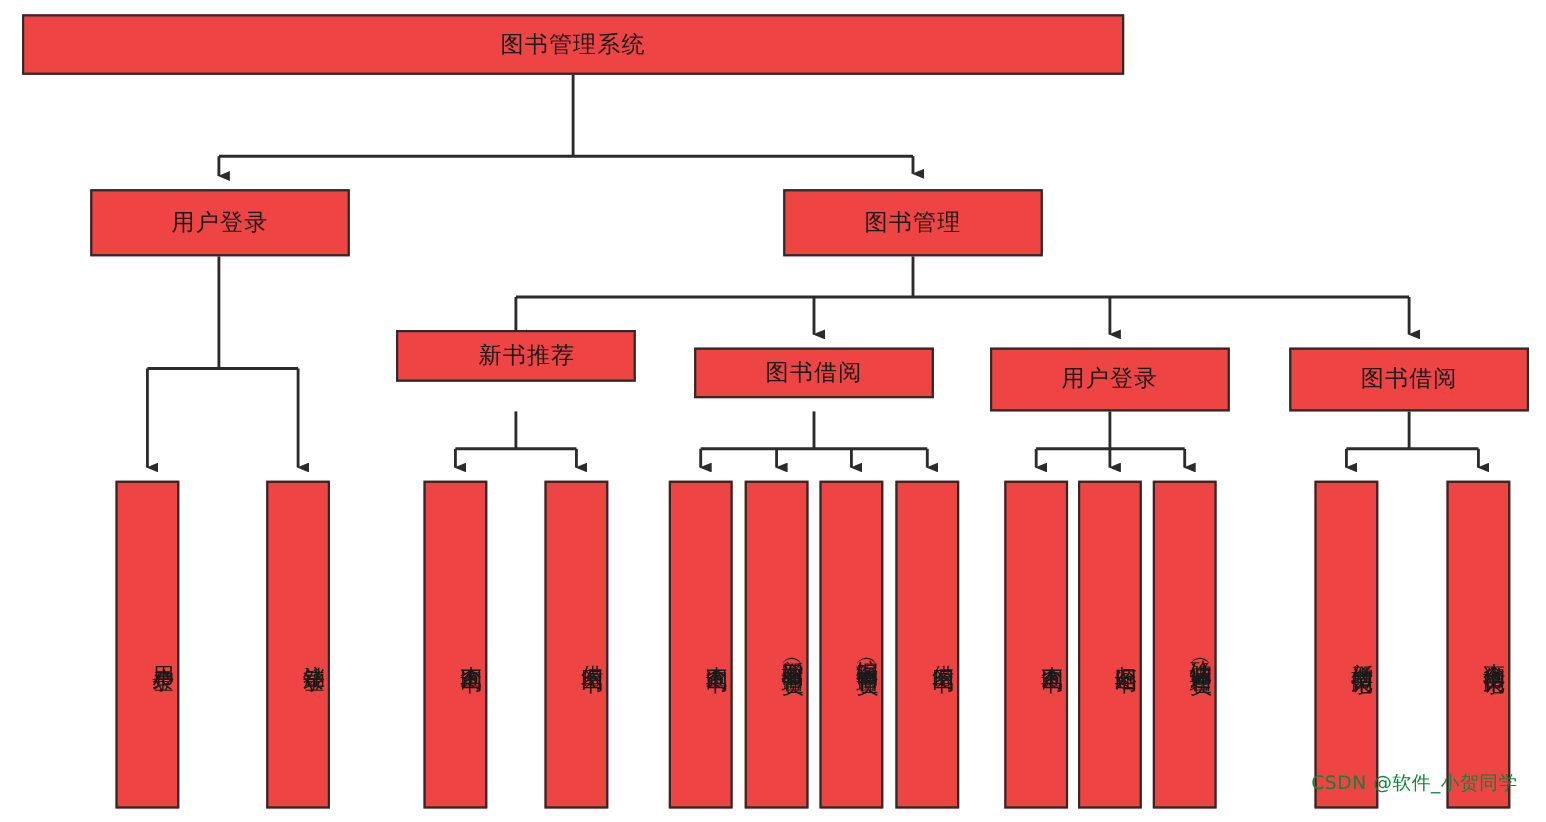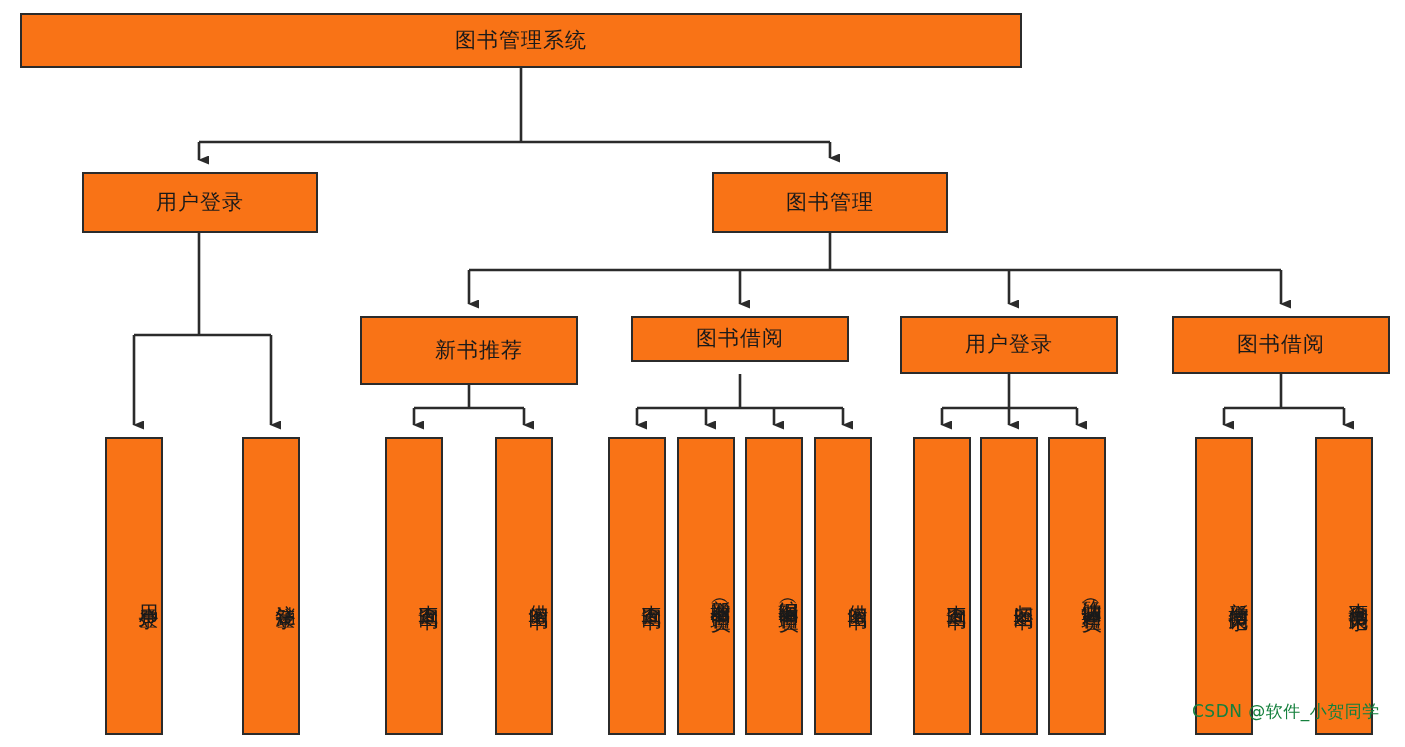--- a/index.html
+++ b/index.html
@@ -22,21 +22,21 @@
     position: absolute;
     left: 0;
     top: 0;
     width: 1405px;
     height: 747px;
     pointer-events: none;
   }
   .node {
     position: absolute;
     box-sizing: border-box;
-    background: #f97316;
+    background: #ef4444;
     border: 2px solid #2b2b2b;
     display: flex;
     align-items: center;
     justify-content: center;
     color: #1a1a1a;
     z-index: 2;
   }
   .node.horizontal {
     font-size: 21px;
     letter-spacing: 1px;
@@ -129,21 +129,21 @@
     <span class="label">图书管理系统</span>
   </div>
 
   <div class="node horizontal" style="left:82px; top:172px; width:236px; height:61px;">
     <span class="label">用户登录</span>
   </div>
   <div class="node horizontal" style="left:712px; top:172px; width:236px; height:61px;">
     <span class="label">图书管理</span>
   </div>
 
-  <div class="node horizontal" style="left:360px; top:316px; width:218px; height:69px;padding-left:20px;">
+  <div class="node horizontal" style="left:360px; top:300px; width:218px; height:47px;padding-left:20px;">
     <span class="label">新书推荐</span>
   </div>
   <div class="node horizontal" style="left:631px; top:316px; width:218px; height:46px;">
     <span class="label">图书借阅</span>
   </div>
   <div class="node horizontal" style="left:900px; top:316px; width:218px; height:58px;">
     <span class="label">用户登录</span>
   </div>
   <div class="node horizontal" style="left:1172px; top:316px; width:218px; height:58px;">
     <span class="label">图书借阅</span>

